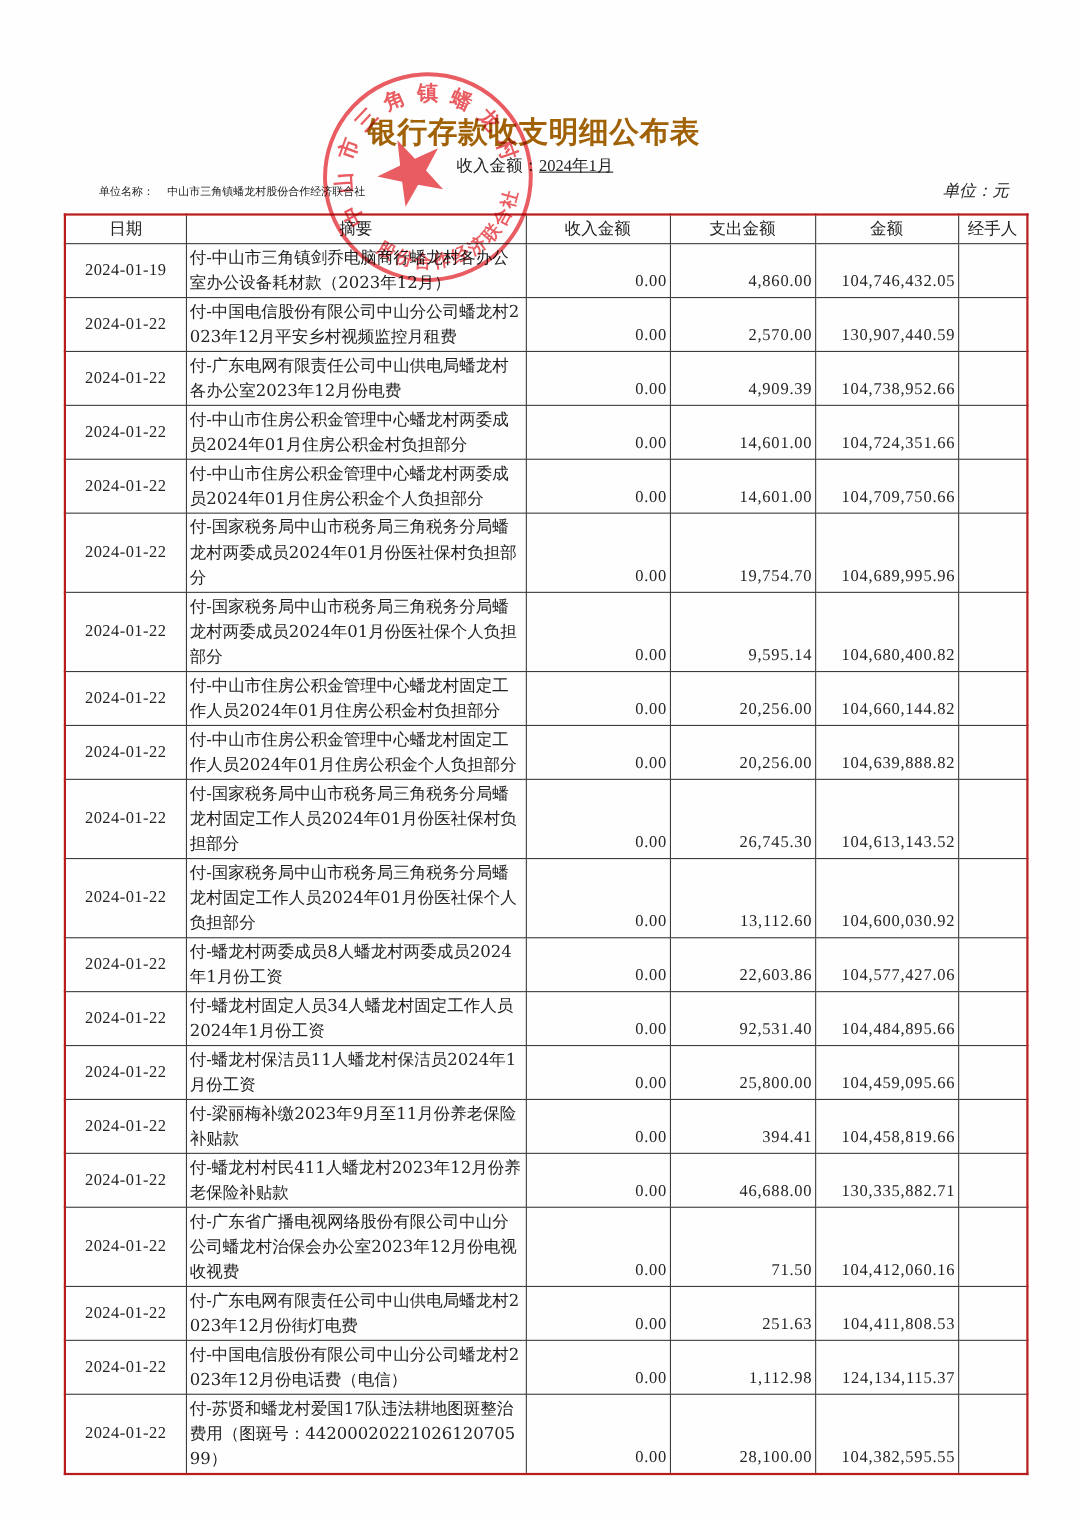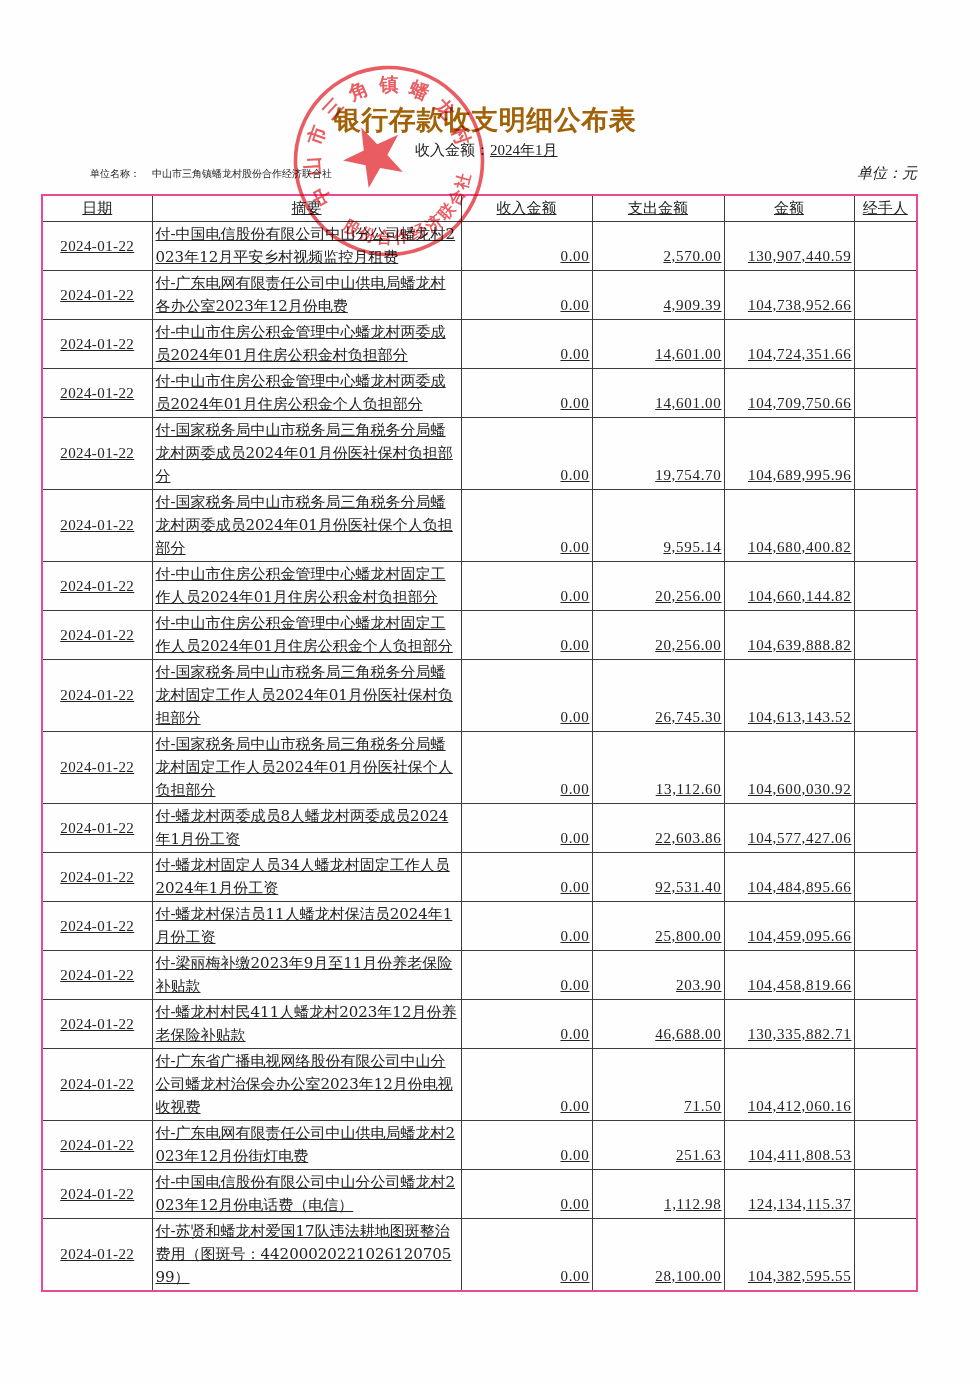--- a/index.html
+++ b/index.html
@@ -13,24 +13,23 @@
       font-family: "DejaVu Sans", "Liberation Sans", sans-serif;
       font-size: 27px; font-weight: bold; color: #a16207; letter-spacing: 0.5px;
     }
     .period { position: absolute; top: 141px; left: 415px; font-size: 15px; white-space: nowrap; }
     .period .num { font-family: "Liberation Serif", serif; text-decoration: underline; }
     .org { position: absolute; top: 167px; left: 60px; font-size: 10px; white-space: nowrap; margin-left: 30px; }
     .org .org-value { margin-left: 12px; }
     .unit { position: absolute; top: 164px; left: 857px; font-size: 15px; white-space: nowrap; font-style: italic; }
 
     table.ledger {
-      position: absolute; top: 194px; left: 41px; width: 875px;
+      position: absolute; top: 194px; left: 58px; width: 875px;
       border-collapse: collapse; table-layout: fixed;
-      border: 2px solid #ec4899;
-      text-decoration: underline;
+      border: 2px solid #b91c1c;
     }
     table.ledger th, table.ledger td {
       border: 1.5px solid #3c3c3c; font-size: 15px; line-height: 23px;
     }
     table.ledger th { height: 25px; font-weight: normal; text-align: center; padding: 0; }
     td.c-date {
       text-align: center; vertical-align: middle;
       font-family: "Liberation Serif", serif; letter-spacing: 0.4px; padding: 0 2px;
     }
     td.c-sum {
@@ -80,20 +79,28 @@
     <tr>
       <th>日期</th>
       <th>摘要</th>
       <th>收入金额</th>
       <th>支出金额</th>
       <th>金额</th>
       <th>经手人</th>
     </tr>
   </thead>
   <tbody id="ledger-body">
+  <tr class="data-row">
+    <td class="c-date">2024-01-19</td>
+    <td class="c-sum">付-中山市三角镇剑乔电脑商行蟠龙村各办公室办公设备耗材款（2023年12月）</td>
+    <td class="c-num">0.00</td>
+    <td class="c-num">4,860.00</td>
+    <td class="c-num">104,746,432.05</td>
+    <td class="c-handler"></td>
+  </tr>
 
   <tr class="data-row">
     <td class="c-date">2024-01-22</td>
     <td class="c-sum">付-中国电信股份有限公司中山分公司蟠龙村2023年12月平安乡村视频监控月租费</td>
     <td class="c-num">0.00</td>
     <td class="c-num">2,570.00</td>
     <td class="c-num">130,907,440.59</td>
     <td class="c-handler"></td>
   </tr>
 
@@ -202,21 +209,21 @@
     <td class="c-num">0.00</td>
     <td class="c-num">25,800.00</td>
     <td class="c-num">104,459,095.66</td>
     <td class="c-handler"></td>
   </tr>
 
   <tr class="data-row">
     <td class="c-date">2024-01-22</td>
     <td class="c-sum">付-梁丽梅补缴2023年9月至11月份养老保险补贴款</td>
     <td class="c-num">0.00</td>
-    <td class="c-num">203.90</td>
+    <td class="c-num">394.41</td>
     <td class="c-num">104,458,819.66</td>
     <td class="c-handler"></td>
   </tr>
 
   <tr class="data-row">
     <td class="c-date">2024-01-22</td>
     <td class="c-sum">付-蟠龙村村民411人蟠龙村2023年12月份养老保险补贴款</td>
     <td class="c-num">0.00</td>
     <td class="c-num">46,688.00</td>
     <td class="c-num">130,335,882.71</td>

